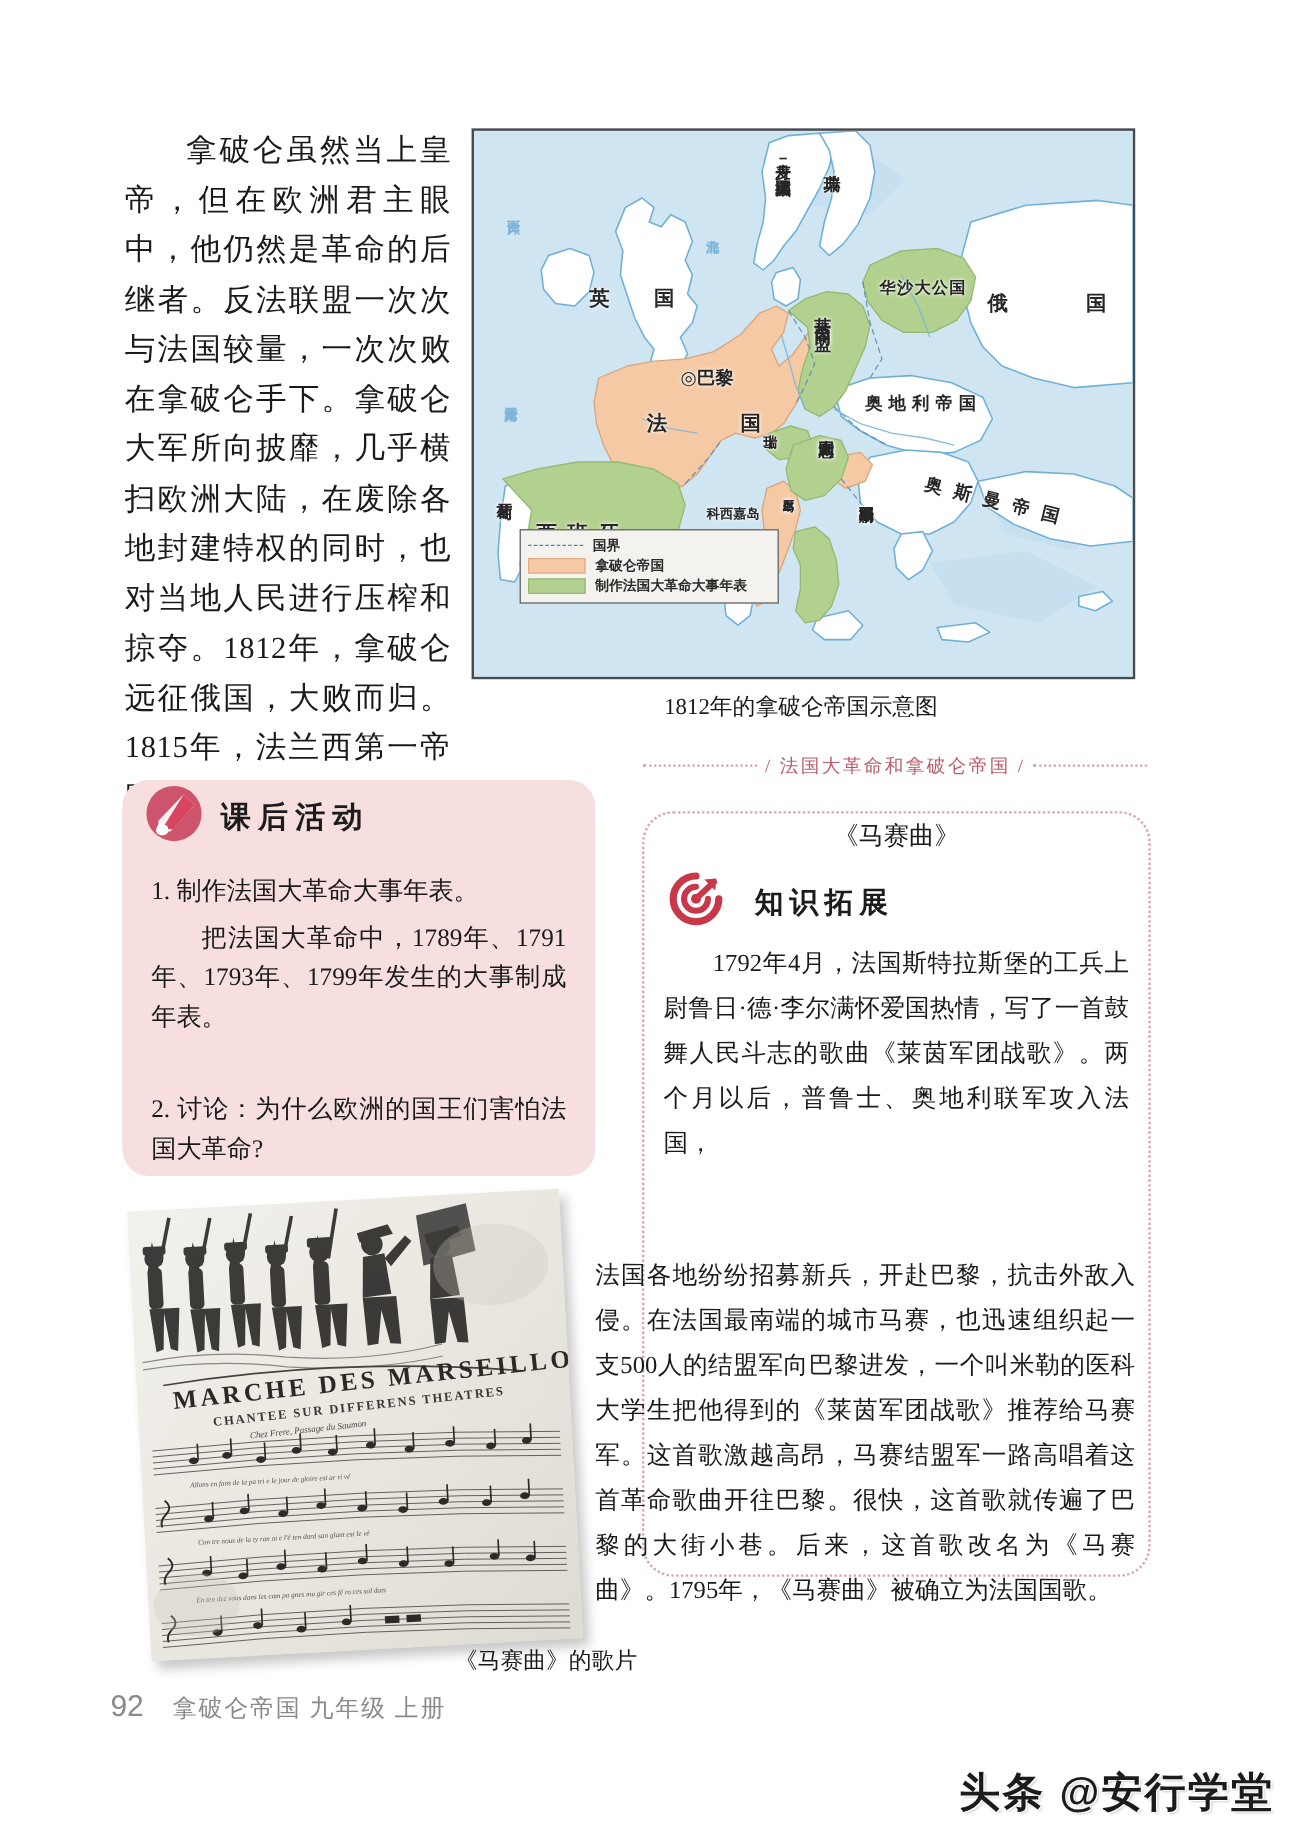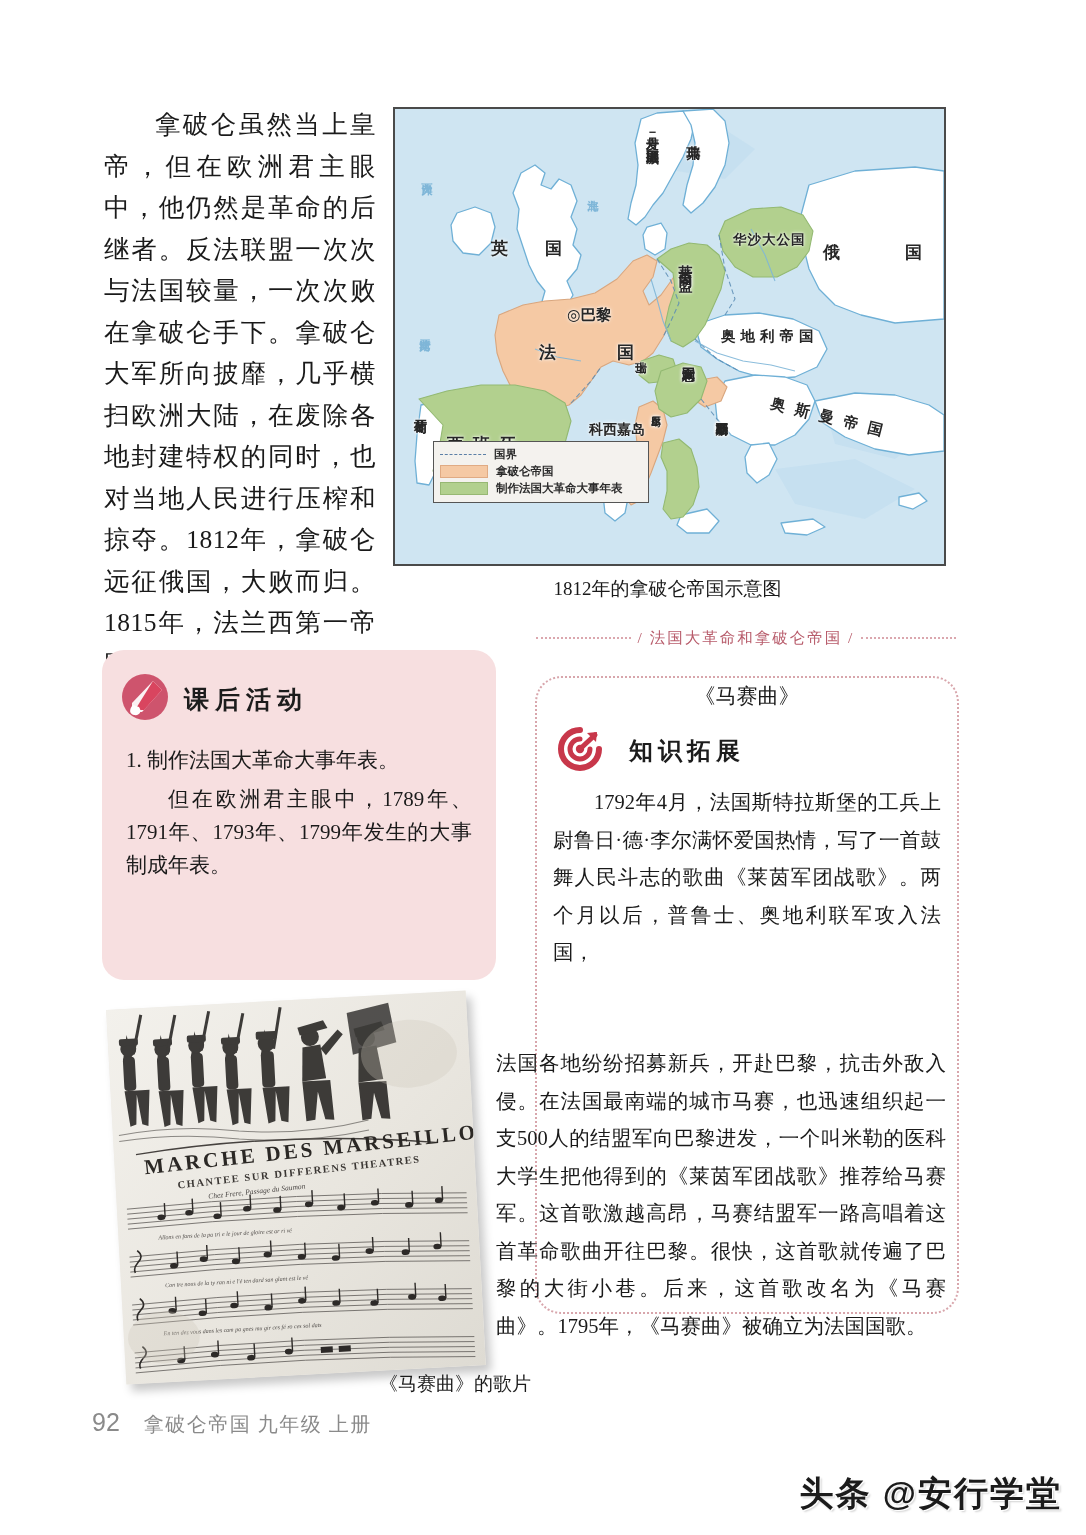--- a/index.html
+++ b/index.html
@@ -64,21 +64,21 @@
     color:#c06a77; font-size:15.5px; white-space:nowrap;
   }
   .header-dots { flex:1; height:1px; border-top:2.2px dotted #dba7ae; }
   #header-title { letter-spacing:2px; font-size:15.5px; color:#b85c6b; }
 
   
   #activity-box {
     position:absolute; left:102px; top:650px; width:394px; height:330px;
     background:#f7dfe0; border-radius:22px;
   }
-  #activity-head { display:flex; align-items:center; padding:22px 0 0 18px; }
+  #activity-head { display:flex; align-items:center; padding:3px 0 0 18px; }
   #activity-title {
     margin-left:14px; font-size:25px; font-weight:700; letter-spacing:6px;
     font-family:"Liberation Sans","DejaVu Sans",sans-serif; color:#1c1c1c;
   }
   .activity-item {
     margin:18px 24px 0 24px; font-size:21px; line-height:33px;
     text-align:justify; text-justify:inter-ideograph;
   }
   .activity-item.indented { text-indent:2em; margin-top:6px; }
   #activity-item-2 { margin-top:44px; }
@@ -267,21 +267,21 @@
     <div class="map-label vert" style="left:282px;top:144px;font-size:14px;letter-spacing:5px;">莱茵同盟</div>
     <div class="map-label" style="left:326px;top:218px;font-size:14.5px;letter-spacing:5px;">奥地利帝国</div>
     <div class="map-label" style="left:374px;top:300px;font-size:15px;letter-spacing:10px;transform:rotate(14deg);">奥斯曼帝国</div>
     <div class="map-label" style="left:144px;top:232px;font-size:17px;letter-spacing:22px;">法　国</div>
     <div class="map-label" style="left:172px;top:196px;font-size:15.5px;">◎巴黎</div>
     <div class="map-label vert" style="left:238px;top:244px;font-size:11.5px;">瑞士</div>
     <div class="map-label vert" style="left:284px;top:248px;font-size:13px;">意大利王国</div>
     <div class="map-label vert" style="left:318px;top:304px;font-size:12.5px;">那不勒斯王国</div>
     <div class="map-label" style="left:52px;top:324px;font-size:17px;letter-spacing:9px;">西班牙</div>
     <div class="map-label vert" style="left:16px;top:300px;font-size:13px;">葡萄牙</div>
-    <div class="map-label" style="left:194px;top:312px;font-size:14px;">科西嘉岛</div>
+    <div class="map-label" style="left:194px;top:312px;font-size:11px;">科西嘉岛</div>
     <div class="map-label vert" style="left:254px;top:300px;font-size:9.5px;">厄尔巴岛</div>
 
     <div class="sea-label" style="left:24px;top:66px;">大西洋</div>
     <div class="sea-label" style="left:190px;top:82px;">北海</div>
     <div class="sea-label" style="left:22px;top:222px;">比斯开湾</div>
 
     <div id="map-legend">
       <div class="legend-row">
         <span class="legend-key border-key"></span>
         <span class="legend-text">国界</span>
@@ -311,21 +311,22 @@
       <svg width="50" height="50" viewBox="0 0 50 50">
         <circle cx="25" cy="25" r="23" fill="#c8415c" opacity="0.88"></circle>
         <path d="M33 9 L42 18 L22 40 L12 40 L12 31 Z" fill="#ffffff" opacity="0.92"></path>
         <path d="M33 9 L42 18 L24 38 L15 38 Z" fill="#d9455f"></path>
         <path d="M13 33 C9 37, 9 42, 14 43 C20 44, 22 39, 19 35 Z" fill="#ffffff"></path>
       </svg>
     </span>
     <span id="activity-title">课后活动</span>
   </div>
   <div class="activity-item">1. 制作法国大革命大事年表。</div>
-  <div class="activity-item indented">但在欧洲君主眼中，1789年、1791年、1793年、1799年发生的大事制成年表。</div>
+  <div class="activity-item indented">把法国大革命中，1789年、1791年、1793年、1799年发生的大事制成年表。</div>
+  <div class="activity-item" id="activity-item-2">2. 讨论：为什么欧洲的国王们害怕法国大革命?</div>
 </section>
 
 <section id="knowledge-box">
   <div id="knowledge-subtitle">《马赛曲》</div>
   <div id="knowledge-head">
     <span class="icon-knowledge">
       <svg width="46" height="46" viewBox="0 0 46 46">
         <path d="M23 4 a19 19 0 1 0 19 19" fill="none" stroke="#c8374a" stroke-width="6" stroke-linecap="round"></path>
         <path d="M23 13 a10 10 0 1 0 10 10" fill="none" stroke="#c8374a" stroke-width="5" stroke-linecap="round"></path>
         <circle cx="23" cy="23" r="4.2" fill="#c8374a"></circle>

